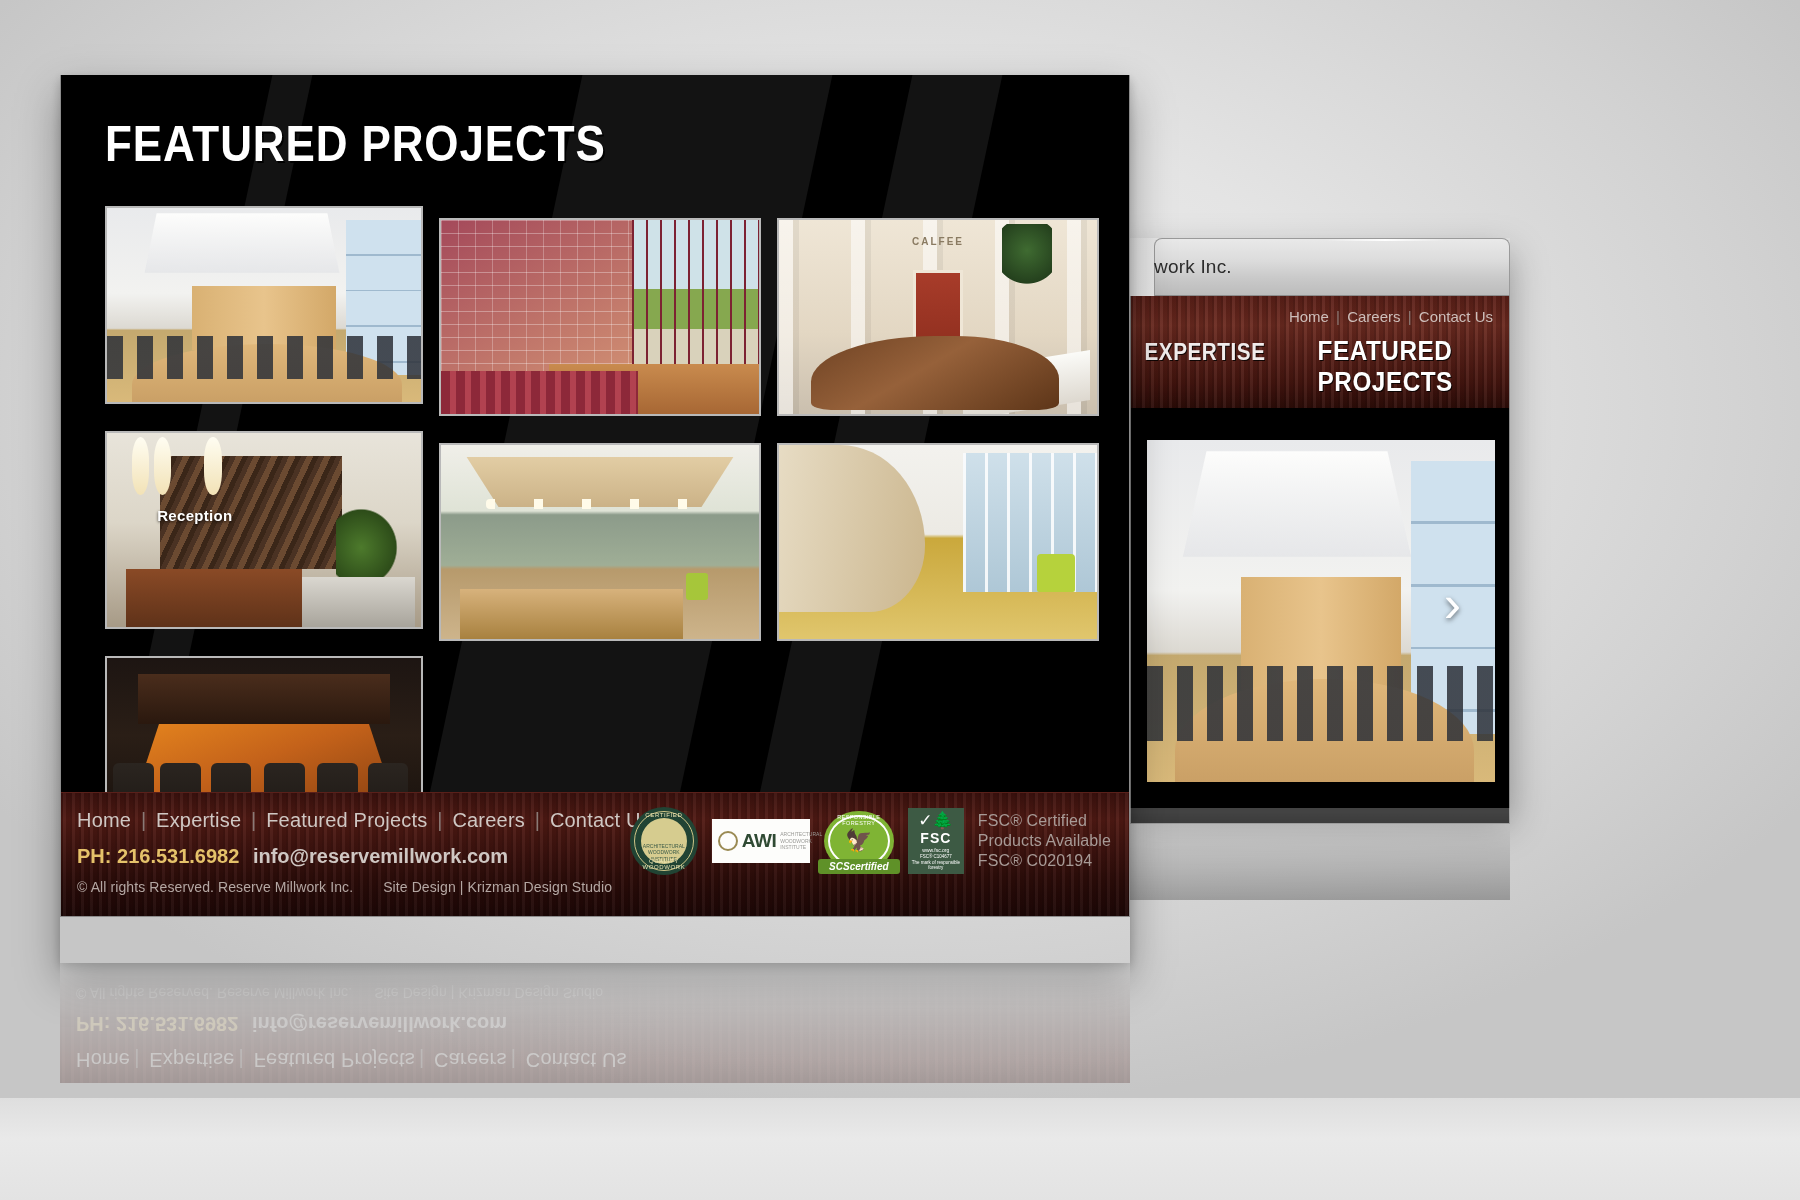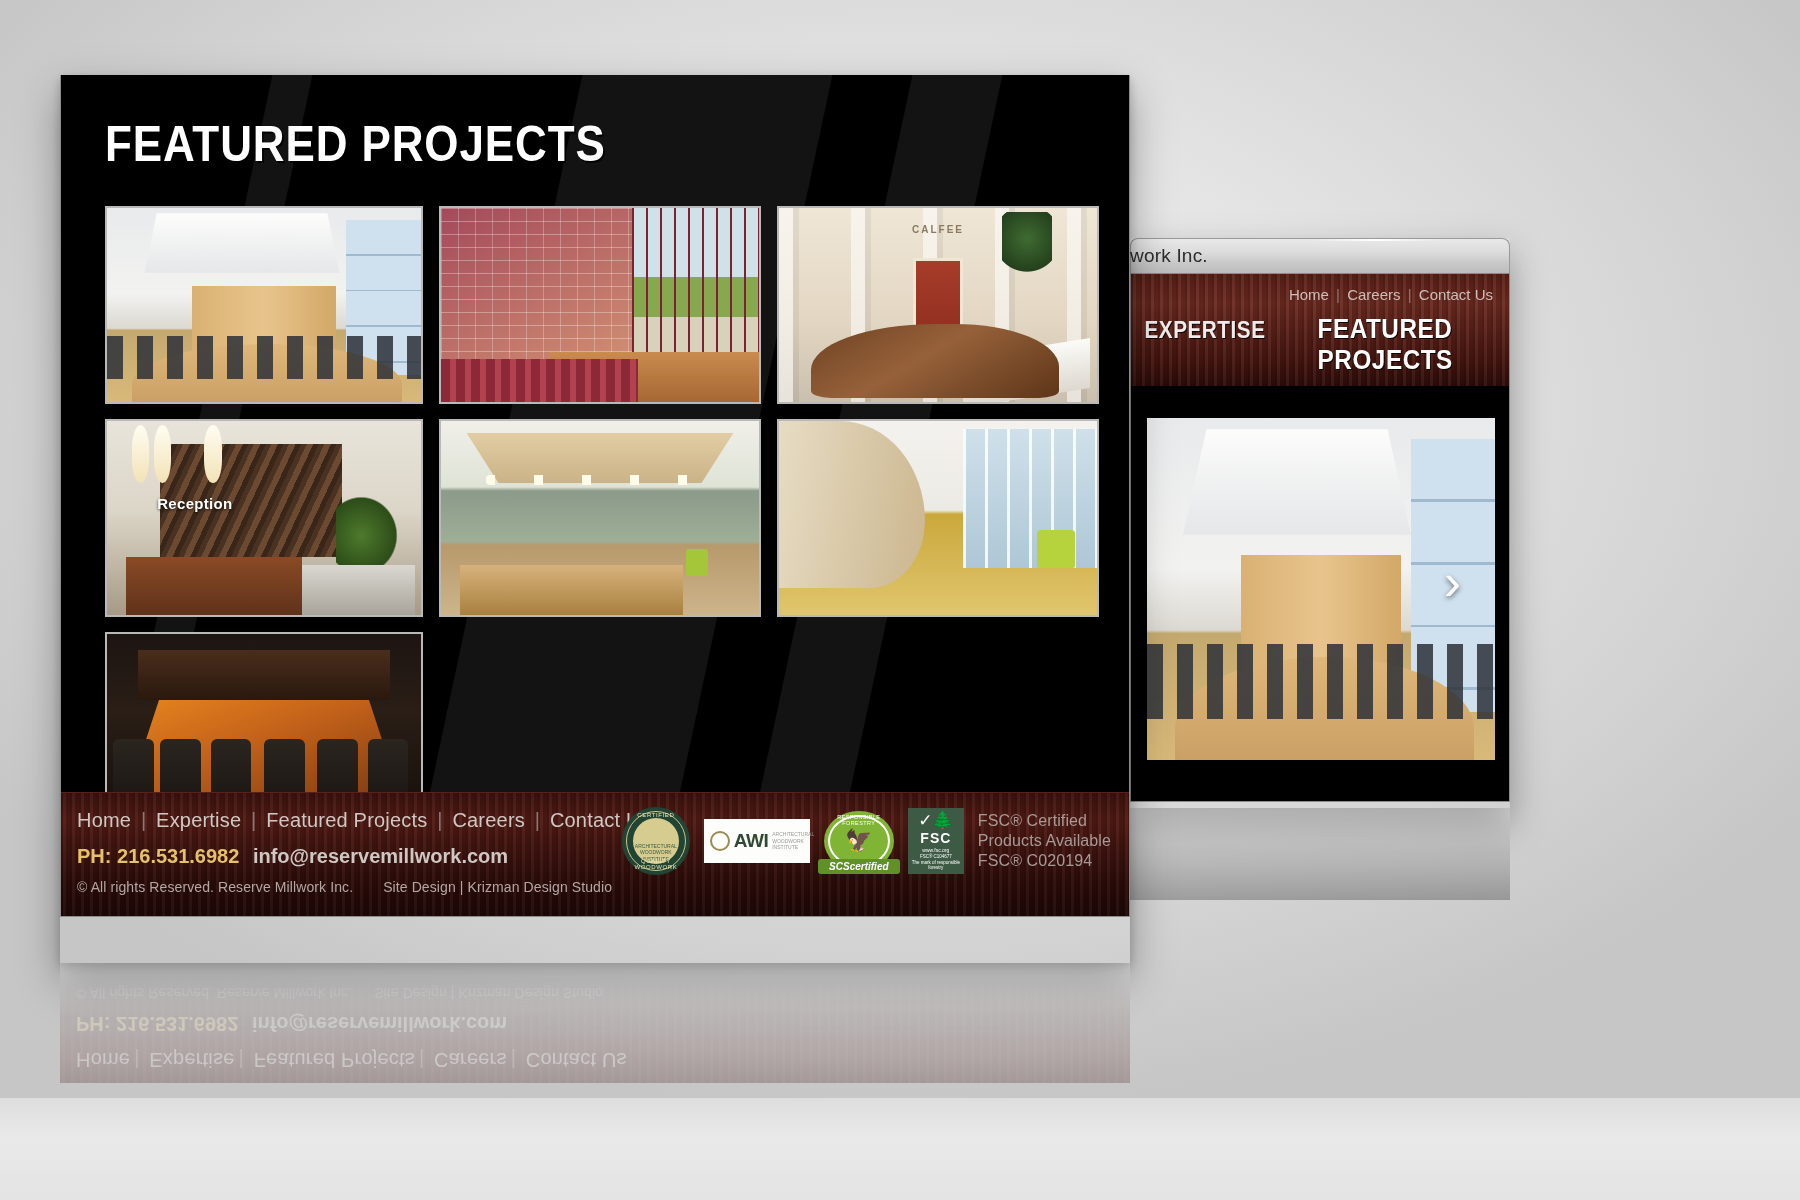--- a/index.html
+++ b/index.html
@@ -66,21 +66,21 @@
     transform:scaleX(.88);transform-origin:left center;
   }
 
   .grid{position:absolute;left:44px;top:131px;width:988px;}
   .row{display:flex;gap:16px;margin-bottom:15px;}
   .thumb{
     position:relative;height:198px;border:2px solid #b9b9b9;box-sizing:border-box;
     overflow:hidden;background:#222;flex:0 0 auto;
   }
   .t-w{width:318px;text-align:center;}
-  .t-m{width:322px;}
+  .t-m{width:322px;margin-top:12px;}
   .cap{
     position:absolute;color:#fff;font-size:15px;font-weight:bold;
     text-shadow:0 1px 3px rgba(0,0,0,.8);letter-spacing:.3px;
   }
 
   
   .sc{position:absolute;inset:0;}
   
   .sc1{background:linear-gradient(to bottom,#e9eaec 0%,#f2f2f0 44%,#dcd9d2 62%,#c4a96f 63%,#d9b97a 100%);}
   .sc1 .ceil{position:absolute;left:14%;top:0;width:58%;height:34%;background:linear-gradient(to bottom,#fdfdfc,#e6e7e9);transform:perspective(220px) rotateX(26deg);}
@@ -162,21 +162,21 @@
   
   .seal{width:68px;height:68px;border-radius:50%;background:#214434;
         display:flex;align-items:center;justify-content:center;position:relative;}
   .seal .inner{width:46px;height:46px;border-radius:50%;background:#d6cc8f;border:2px solid #214434;}
   .seal .ring{position:absolute;inset:4px;border-radius:50%;border:1px solid #cfc487;}
   .seal .tt{position:absolute;width:100%;text-align:center;font-size:6px;color:#ece4b4;letter-spacing:.6px;}
   .seal .tt.top{top:5px;}
   .seal .tt.bot{bottom:5px;}
   .seal .ctr{position:absolute;font-size:5px;color:#3c5b47;text-align:center;width:46px;line-height:1.25;top:36px;}
   
-  .awi{width:106px;height:44px;background:#fdfdfb;display:flex;align-items:center;gap:4px;padding:0 6px;box-sizing:border-box;}
+  .awi{width:98px;height:44px;background:#fdfdfb;display:flex;align-items:center;gap:4px;padding:0 6px;box-sizing:border-box;}
   .awi .mark{width:16px;height:16px;border-radius:50%;border:2px solid #9a8a53;flex:0 0 auto;}
   .awi .aw{font-weight:bold;font-size:19px;color:#2f4a33;letter-spacing:-.5px;}
   .awi .sub{font-size:5px;color:#9a9a96;line-height:1.3;}
   
   .scs{width:70px;height:60px;border-radius:50%;background:#7fb434;position:relative;
        display:flex;align-items:center;justify-content:center;}
   .scs .ob{position:absolute;inset:4px;border-radius:50%;border:2px solid #fff;}
   .scs .bird{font-size:22px;color:#fff;line-height:1;}
   .scs .rf{position:absolute;top:3px;width:100%;text-align:center;font-size:5.5px;color:#fff;letter-spacing:.4px;}
   .scs .rb{position:absolute;bottom:-3px;left:-6px;right:-6px;background:#5f9128;color:#fff;
@@ -186,21 +186,21 @@
        display:flex;flex-direction:column;align-items:center;justify-content:center;gap:1px;padding:3px;box-sizing:border-box;}
   .fsc .tree{font-size:17px;line-height:1;}
   .fsc .nm{font-weight:bold;font-size:14px;letter-spacing:1px;}
   .fsc .u{font-size:5px;}
   .fsc .c{font-size:4.5px;}
   .fsctext{color:#a79a96;font-size:16px;line-height:1.26;letter-spacing:.1px;}
 
   
   #backwin{left:1130px;top:238px;width:380px;height:570px;
            box-shadow:0 16px 34px rgba(0,0,0,.34);}
-  #backwin .titlebar{height:36px;border-top-left-radius:8px;border-top-right-radius:8px;}
+  #backwin .titlebar{height:58px;border-top-left-radius:8px;border-top-right-radius:8px;margin-left:24px;}
   #backwin .wintitle{text-align:left;padding-left:0;left:-1px;font-size:19px;}
   #backwin .body{position:relative;width:380px;height:528px;background:#000;
       border:1px solid #8c8c8c;border-top:none;box-sizing:border-box;overflow:hidden;}
   .bw-nav{position:absolute;left:0;top:0;width:100%;height:112px;box-sizing:border-box;
     background:
       repeating-linear-gradient(to right,rgba(0,0,0,.18) 0 2px,rgba(255,255,255,.05) 2px 5px,rgba(0,0,0,.10) 5px 9px),
       linear-gradient(to bottom,#5b1f17 0%,#6b2a20 26%,#45150f 78%,#2d0c08 100%);}
   .bw-top{position:absolute;right:16px;top:12px;color:#cdbeba;font-size:15px;}
   .bw-top .sep{color:#8d7b77;padding:0 3px;}
   .bw-menu{position:absolute;right:16px;top:40px;display:flex;gap:32px;align-items:baseline;}

